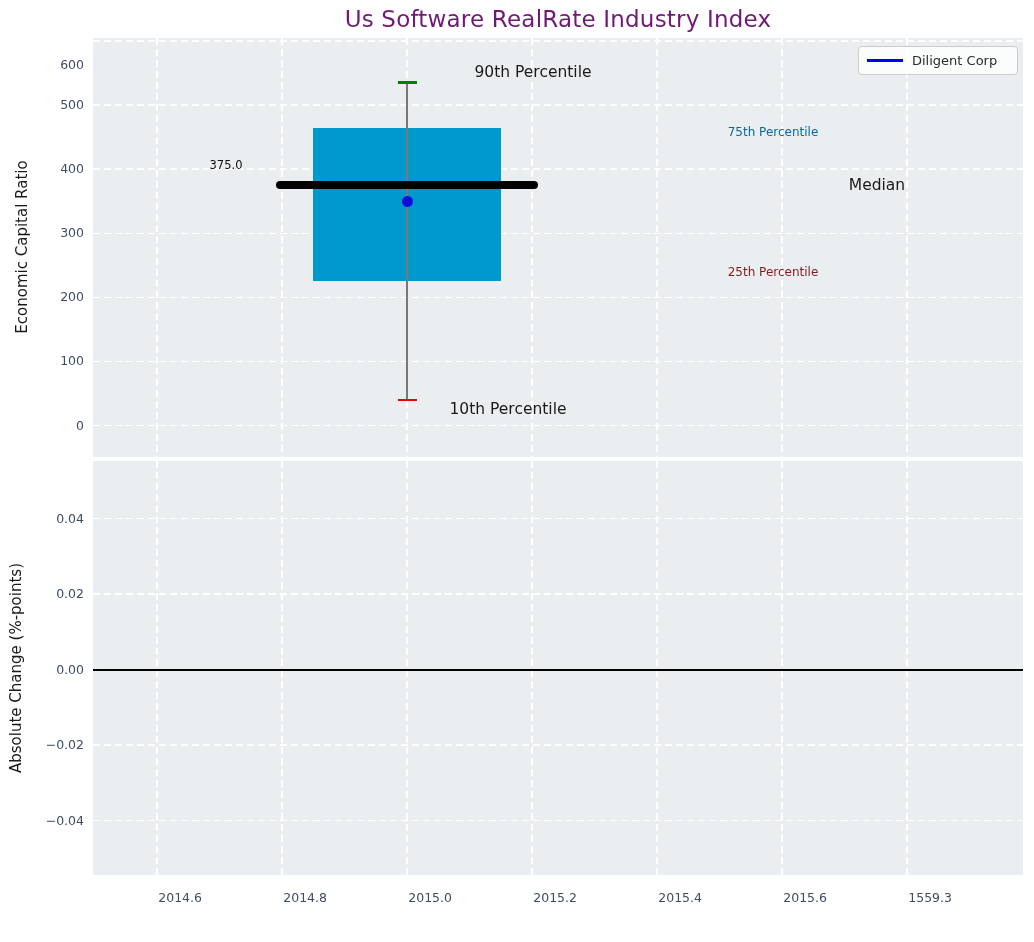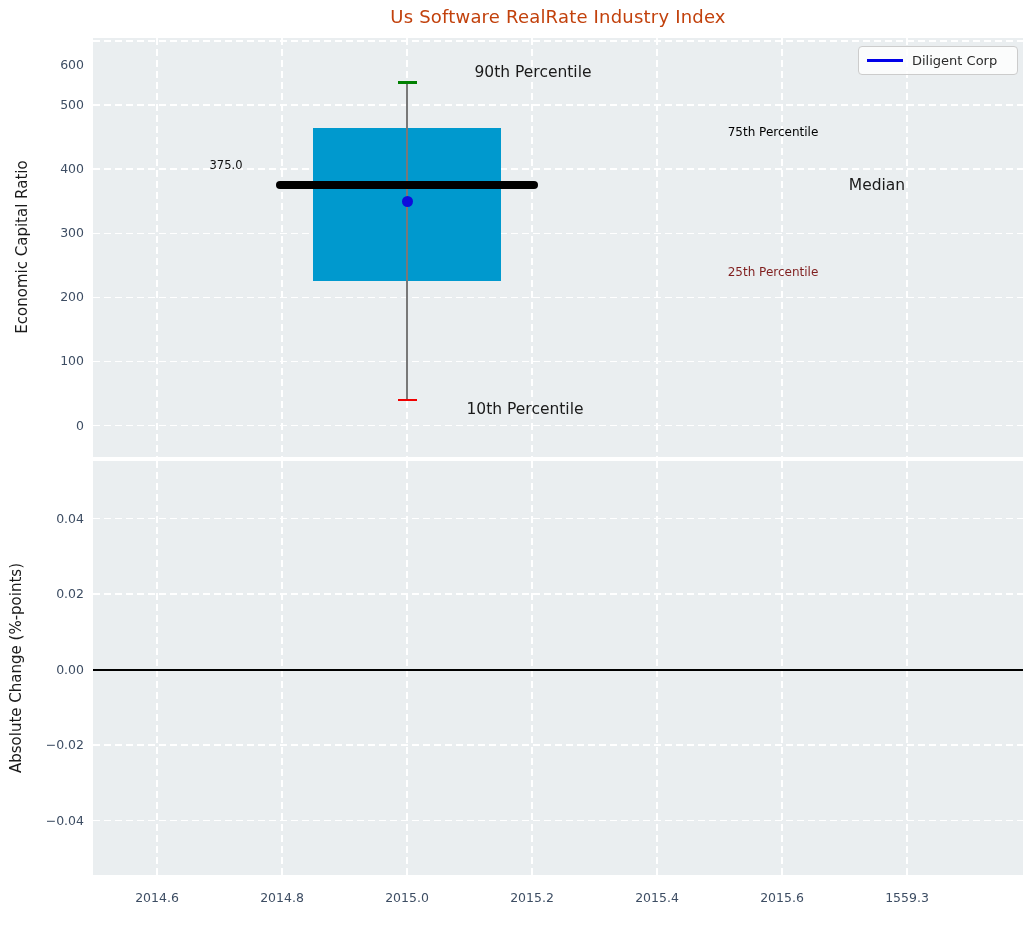--- a/index.html
+++ b/index.html
@@ -2,53 +2,53 @@
 <html><head>
 <meta charset="utf-8">
 <style>
   html,body{margin:0;padding:0;background:#ffffff;}
   .fig{
     position:relative;width:1034px;height:942px;background:#ffffff;
     font-family:"DejaVu Sans","Liberation Sans",sans-serif;overflow:hidden;
   }
   .title{
     position:absolute;left:93px;top:6px;width:930px;text-align:center;
-    font-size:18px;color:#c2410c;letter-spacing:0.2px;
+    font-size:23px;color:#701a75;letter-spacing:0.2px;
   }
   .axes{position:absolute;left:93px;width:930px;background:#eaeef0;overflow:hidden;}
   .axes-top{top:38px;height:419px;}
   .axes-bottom{top:461px;height:414px;}
   .gridline-h{position:absolute;left:0;width:100%;height:1.5px;z-index:1;
     background:repeating-linear-gradient(to right,#ffffff 0,#ffffff 7px,rgba(255,255,255,0) 7px,rgba(255,255,255,0) 11px);}
   .gridline-v{position:absolute;top:0;height:100%;width:1.5px;z-index:1;
     background:repeating-linear-gradient(to bottom,#ffffff 0,#ffffff 7px,rgba(255,255,255,0) 7px,rgba(255,255,255,0) 11px);}
   .iqr-box{position:absolute;z-index:2;}
   .whisker{position:absolute;z-index:3;}
   .cap{position:absolute;z-index:4;}
   .median-line{position:absolute;z-index:5;border-radius:4px;}
   .company-dot{position:absolute;z-index:6;border-radius:50%;}
   .zero-line{position:absolute;left:0;width:100%;height:2px;background:#000000;z-index:4;}
   .tick{position:absolute;font-size:12.5px;color:#3d4d63;z-index:7;}
   .tick-y{width:84px;left:0;text-align:right;height:16px;line-height:16px;}
-  .tick-x{width:90px;text-align:center;top:890px;height:16px;line-height:16px;}
+  .tick-x{width:90px;text-align:right;top:890px;height:16px;line-height:16px;}
   .ylabel{
     position:absolute;font-size:15px;color:#1a1a1a;white-space:nowrap;
     transform:translate(-50%,-50%) rotate(-90deg);z-index:7;
   }
   .ylabel-top{left:22px;top:247px;}
   .ylabel-bottom{left:16px;top:668px;}
   .xlabel{
     position:absolute;left:93px;top:912px;width:930px;text-align:center;
     font-size:15px;color:#1a1a1a;z-index:7;
   }
   .ann{position:absolute;transform:translate(-50%,-50%);white-space:nowrap;z-index:8;}
   .ann-big{font-size:15.5px;color:#1a1a1a;}
   .ann-cyan{font-size:12px;}
   .ann-p90{left:533px;top:72px;}
-  .ann-p10{left:525px;top:409px;}
+  .ann-p10{left:508px;top:409px;}
   .ann-p75{left:773px;top:132px;}
   .ann-p25{left:773px;top:272px;}
   .ann-median{left:877px;top:185px;}
   .ann-median-value{left:226px;top:165px;font-size:11.5px;color:#111111;}
   .legend{
     position:absolute;left:858px;top:46px;width:160px;height:29px;z-index:9;
     background:rgba(255,255,255,0.8);border:1px solid #cccccc;border-radius:4px;
     display:flex;align-items:center;gap:9px;padding:0 8px;box-sizing:border-box;
   }
   .legend-line{display:inline-block;width:36px;height:3px;flex:0 0 auto;}
@@ -98,21 +98,21 @@
       <div class="gridline-h" style="top: 207.75px;"></div>
       <div class="gridline-h" style="top: 283.25px;"></div>
       <div class="gridline-h" style="top: 358.75px;"></div>
     </div>
 
   <div class="ylabel ylabel-top">Economic Capital Ratio</div>
   <div class="ylabel ylabel-bottom">Absolute Change (%-points)</div>
 
   <div class="ann ann-big ann-p90">90th Percentile</div>
   <div class="ann ann-big ann-p10">10th Percentile</div>
-  <div class="ann ann-cyan ann-p75" style="color: #000000;">75th Percentile</div>
+  <div class="ann ann-cyan ann-p75" style="color: #0369a1;">75th Percentile</div>
   <div class="ann ann-cyan ann-p25" style="color: #7f1d1d;">25th Percentile</div>
   <div class="ann ann-big ann-median">Median</div>
   <div class="ann ann-median-value">375.0</div>
 
   <div class="legend">
     <span class="legend-line" id="legendLine" style="background: rgb(0, 0, 232);"></span>
     <span class="legend-label">Diligent Corp</span>
   </div>
 
 <div class="tick tick-y" style="top: 33.002px; margin-top: 24px;">600</div>

